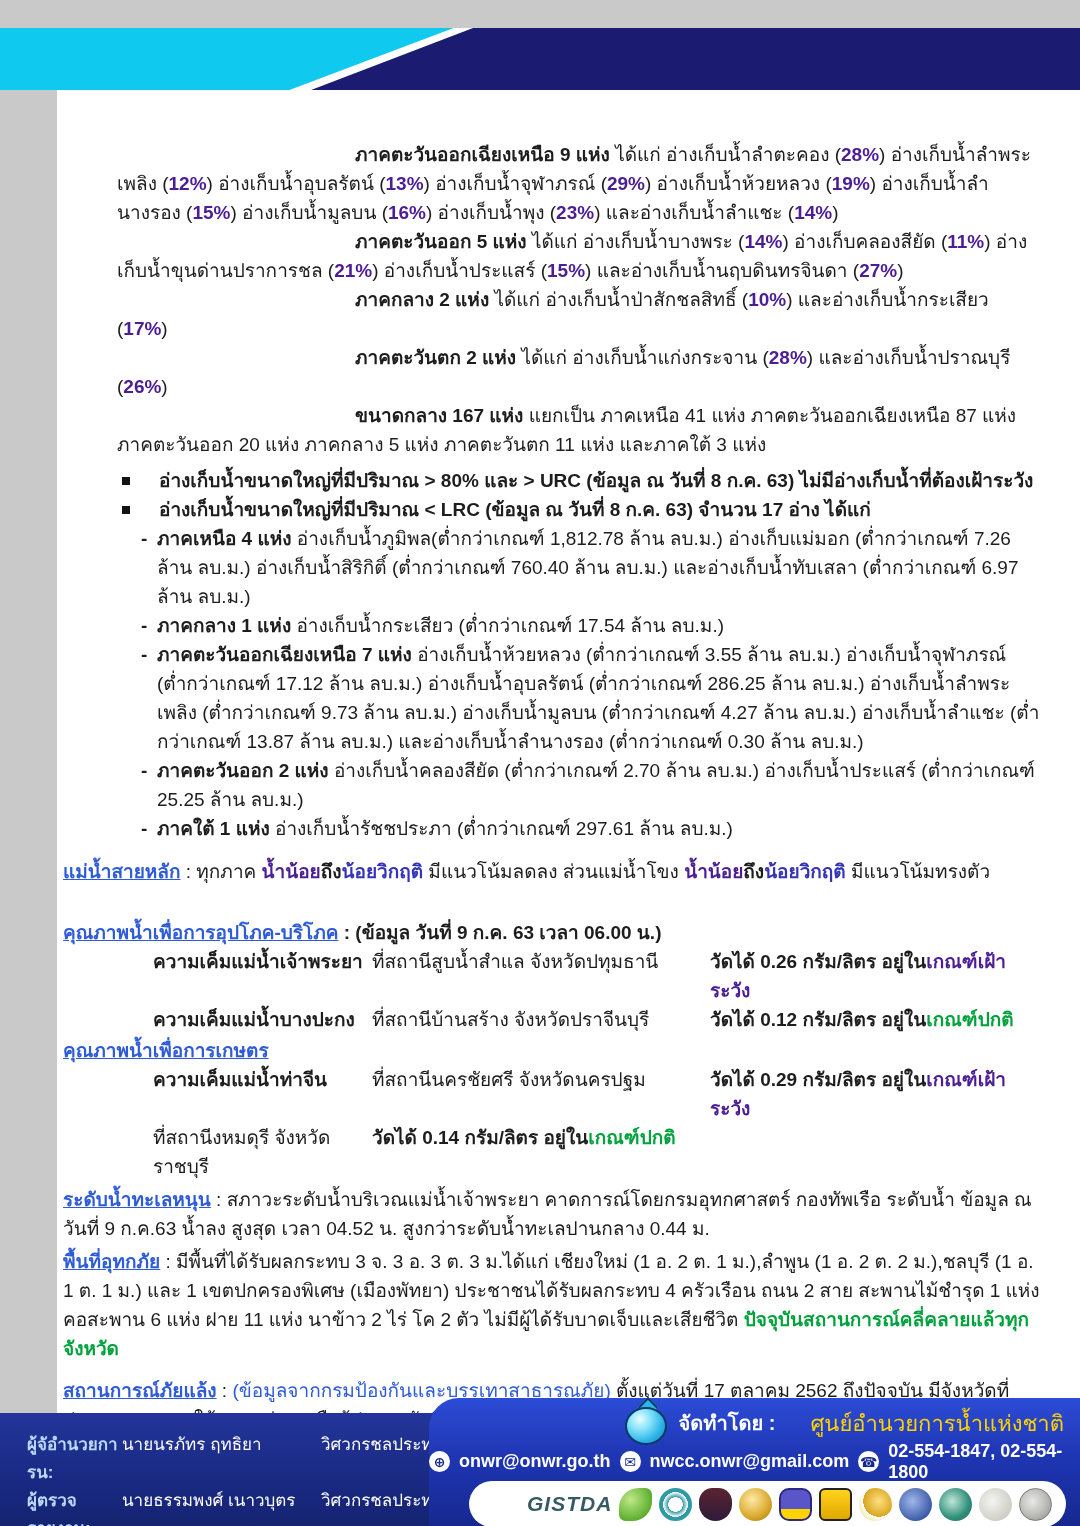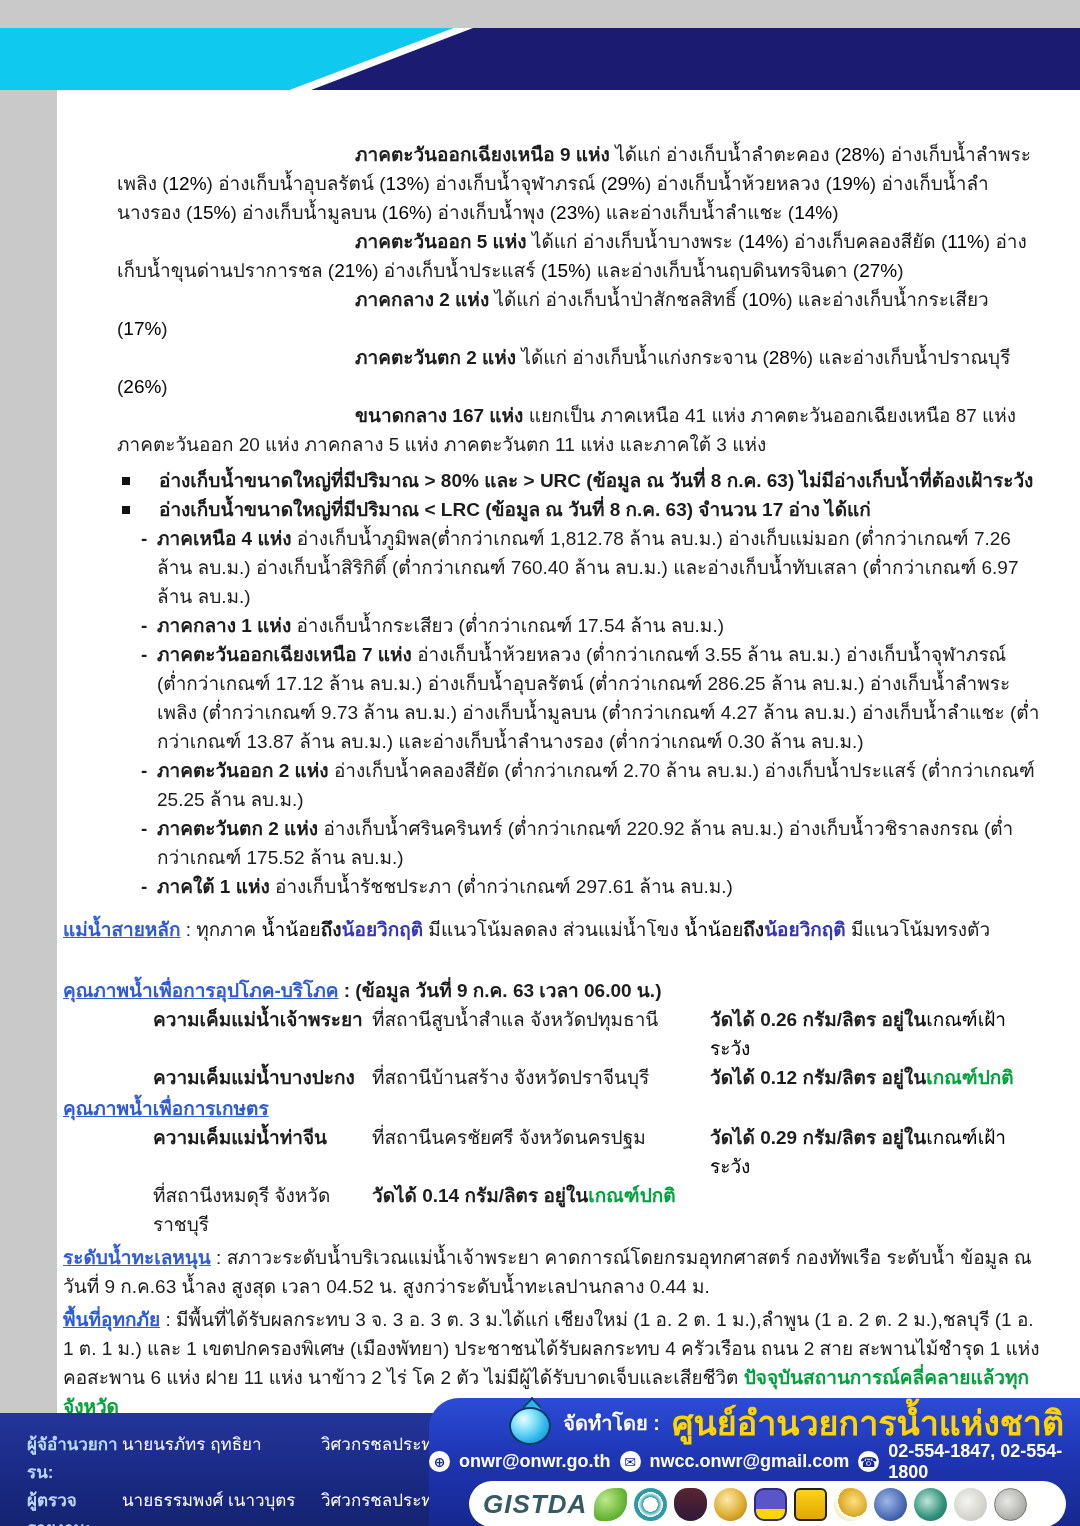--- a/index.html
+++ b/index.html
@@ -14,21 +14,21 @@
   .banner .cyan{position:absolute;inset:0;background:#10c9ee;
     clip-path:polygon(0 0,42% 0,26.8% 100%,0 100%);}
   .banner .navy{position:absolute;inset:0;background:#1b1b72;
     clip-path:polygon(43.8% 0,100% 0,100% 100%,28.8% 100%);}
   
   .paper{position:absolute;left:57px;top:90px;width:1023px;bottom:113px;background:#ffffff;}
   .paper-inner{padding:50px 40px 0 6px;font-size:19px;line-height:29px;}
   
   .t-n{color:#1d1d1d;text-align:center;}
   .t-b{color:#1d1d1d;font-weight:bold;}
-  .t-y{color:#000000;font-weight:normal;}
+  .t-y{color:#4c1d95;font-weight:bold;}
   .t-v{color:#3434b8;font-weight:bold;}
   .t-g{color:#00a23c;font-weight:bold;}
   .t-u{color:#2e5bd7;font-weight:bold;text-decoration:underline;}
   .t-lb{color:#2e5bd7;}
   
   .res-block{margin-left:54px;}
   .res-block p.para{margin:0;text-indent:238px;}
   ul.bullets{list-style:none;margin:7px 0 0 0;padding:0;}
   ul.bullets li{position:relative;padding-left:42px;font-weight:bold;}
   ul.bullets li::before{content:"";position:absolute;left:5px;top:11px;width:8px;height:8px;background:#111;}
@@ -53,28 +53,28 @@
     background:linear-gradient(180deg,#2c4cd6 0%,#1f36b4 45%,#16288f 100%);
     border-top-left-radius:30px;}
   .rp-row1{display:flex;align-items:center;justify-content:flex-end;gap:12px;height:50px;padding-right:16px;}
   .drop{width:42px;height:44px;position:relative;flex:0 0 auto;}
   .drop .ball{position:absolute;left:0;bottom:0;width:42px;height:38px;border-radius:50%;
     background:radial-gradient(circle at 34% 30%,#eafcff 0%,#8ae4fa 30%,#2db4e8 65%,#0c7fc0 100%);
     border:2px solid #083c66;box-sizing:border-box;}
   .drop .tip{position:absolute;left:16px;top:-1px;width:12px;height:12px;background:#2db4e8;
     border:2px solid #083c66;border-bottom:none;border-right:none;transform:rotate(45deg);}
   .issued-label{color:#ffffff;font-weight:bold;font-size:20px;}
-  .issued-org{color:#ffd400;font-weight:bold;font-size:34px;}
+  .issued-org{color:#ffd400;font-weight:normal;font-size:22px;margin-left:23px;}
   .rp-row2{display:flex;align-items:center;justify-content:flex-end;gap:9px;padding-right:14px;height:27px;
     color:#ffffff;font-weight:bold;font-size:18px;}
   .cicon{display:inline-flex;align-items:center;justify-content:center;width:21px;height:21px;border-radius:50%;
     background:#ffffff;color:#16288f;font-size:14px;font-weight:bold;flex:0 0 auto;}
   .logo-bar{margin:6px 14px 0 40px;height:46px;background:#ffffff;border-radius:23px;
     display:flex;align-items:center;gap:7px;padding:0 14px;}
-  .gistda{font-size:26px;font-weight:bold;font-style:italic;color:#355a63;letter-spacing:1px;}
+  .gistda{font-size:21px;font-weight:bold;font-style:italic;color:#355a63;letter-spacing:1px;margin-left:44px;}
   .logo{width:33px;height:33px;border-radius:50%;flex:0 0 auto;}
   .l-leaf{background:radial-gradient(circle at 35% 35%,#bfe98a,#5cae2e 70%,#3c8a1c);border-radius:60% 20% 60% 20%;}
   .l-arch{background:radial-gradient(circle,#ffffff 35%,#2e9aa6 36%,#ffffff 60%,#2e9aa6 61%);border:2px solid #2e9aa6;box-sizing:border-box;}
   .l-shield{background:linear-gradient(180deg,#5a2430,#2e1a3a);border-radius:45% 45% 55% 55%;}
   .l-gold{background:radial-gradient(circle at 40% 35%,#ffe9a8,#d9a92c 60%,#9c7514);}
   .l-purple{background:linear-gradient(180deg,#5a55c8 65%,#ffd400 65%);border:2px solid #2c2a80;box-sizing:border-box;border-radius:30%;}
   .l-yellow{background:linear-gradient(180deg,#ffd21c,#e0a800);border:2px solid #222;box-sizing:border-box;border-radius:18%;}
   .l-swirl{background:radial-gradient(circle at 60% 40%,#ffdf7e,#d8a723 55%,#ffffff 56%,#e8c95a);}
   .l-navyem{background:radial-gradient(circle at 40% 40%,#9fb6e8,#3d5da8 70%,#27407e);}
   .l-greenc{background:radial-gradient(circle at 40% 40%,#bfe6d8,#2f8f7a 60%,#1d6b59);}
@@ -99,21 +99,20 @@
       <p class="para"><span class="t-b">ขนาดกลาง 167 แห่ง </span><span class="t-n">แยกเป็น ภาคเหนือ 41 แห่ง ภาคตะวันออกเฉียงเหนือ 87 แห่ง ภาคตะวันออก 20 แห่ง ภาคกลาง 5 แห่ง ภาคตะวันตก 11 แห่ง และภาคใต้ 3 แห่ง</span></p>
       <ul class="bullets">
         <li><span class="t-b">อ่างเก็บน้ำขนาดใหญ่ที่มีปริมาณ  &gt; 80% และ &gt; URC (ข้อมูล ณ วันที่ 8 ก.ค. 63) ไม่มีอ่างเก็บน้ำที่ต้องเฝ้าระวัง</span></li>
         <li><span class="t-b">อ่างเก็บน้ำขนาดใหญ่ที่มีปริมาณ  &lt; LRC (ข้อมูล ณ วันที่ 8 ก.ค. 63) จำนวน 17 อ่าง ได้แก่</span></li>
       </ul>
       <div class="dash-list">
         <p><span class="t-b">ภาคเหนือ 4 แห่ง </span><span class="t-n">อ่างเก็บน้ำภูมิพล(ต่ำกว่าเกณฑ์ 1,812.78 ล้าน ลบ.ม.) อ่างเก็บแม่มอก (ต่ำกว่าเกณฑ์ 7.26 ล้าน ลบ.ม.) อ่างเก็บน้ำสิริกิติ์ (ต่ำกว่าเกณฑ์ 760.40 ล้าน ลบ.ม.) และอ่างเก็บน้ำทับเสลา (ต่ำกว่าเกณฑ์ 6.97 ล้าน ลบ.ม.)</span></p>
         <p><span class="t-b">ภาคกลาง 1 แห่ง </span><span class="t-n">อ่างเก็บน้ำกระเสียว (ต่ำกว่าเกณฑ์ 17.54 ล้าน ลบ.ม.)</span></p>
         <p><span class="t-b">ภาคตะวันออกเฉียงเหนือ 7 แห่ง </span><span class="t-n">อ่างเก็บน้ำห้วยหลวง (ต่ำกว่าเกณฑ์ 3.55 ล้าน ลบ.ม.) อ่างเก็บน้ำจุฬาภรณ์ (ต่ำกว่าเกณฑ์ 17.12 ล้าน ลบ.ม.) อ่างเก็บน้ำอุบลรัตน์ (ต่ำกว่าเกณฑ์ 286.25 ล้าน ลบ.ม.) อ่างเก็บน้ำลำพระเพลิง (ต่ำกว่าเกณฑ์ 9.73 ล้าน ลบ.ม.) อ่างเก็บน้ำมูลบน (ต่ำกว่าเกณฑ์ 4.27 ล้าน ลบ.ม.) อ่างเก็บน้ำลำแชะ (ต่ำกว่าเกณฑ์ 13.87 ล้าน ลบ.ม.) และอ่างเก็บน้ำลำนางรอง (ต่ำกว่าเกณฑ์ 0.30 ล้าน ลบ.ม.)</span></p>
         <p><span class="t-b">ภาคตะวันออก 2 แห่ง </span><span class="t-n">อ่างเก็บน้ำคลองสียัด (ต่ำกว่าเกณฑ์ 2.70 ล้าน ลบ.ม.) อ่างเก็บน้ำประแสร์ (ต่ำกว่าเกณฑ์ 25.25 ล้าน ลบ.ม.)</span></p>
-        <p><span class="t-b">ภาคตะวันตก 2 แห่ง </span><span class="t-n"> อ่างเก็บน้ำศรินครินทร์ (ต่ำกว่าเกณฑ์ 220.92 ล้าน ลบ.ม.) อ่างเก็บน้ำวชิราลงกรณ (ต่ำกว่าเกณฑ์ 175.52 ล้าน ลบ.ม.)</span></p>
         <p><span class="t-b">ภาคใต้ 1 แห่ง </span><span class="t-n">อ่างเก็บน้ำรัชชประภา (ต่ำกว่าเกณฑ์ 297.61 ล้าน ลบ.ม.)</span></p>
       </div>
     </div>
 
     <p class="main-river"><span class="t-u">แม่น้ำสายหลัก</span><span class="t-n"> :  ทุกภาค </span><span class="t-y">น้ำน้อย</span><span class="t-b">ถึง</span><span class="t-v">น้อยวิกฤติ</span><span class="t-n"> มีแนวโน้มลดลง ส่วนแม่น้ำโขง </span><span class="t-y">น้ำน้อย</span><span class="t-b">ถึง</span><span class="t-v">น้อยวิกฤติ</span><span class="t-n"> มีแนวโน้มทรงตัว</span></p>
 
     <p class="wq-heading"><span class="t-u">คุณภาพน้ำเพื่อการอุปโภค-บริโภค</span><span class="t-b"> : (ข้อมูล วันที่ 9 ก.ค. 63 เวลา 06.00 น.)</span></p>
     <div class="wq-row">
       <span class="wq-name">ความเค็มแม่น้ำเจ้าพระยา</span>
       <span class="wq-station">ที่สถานีสูบน้ำสำแล จังหวัดปทุมธานี</span>

